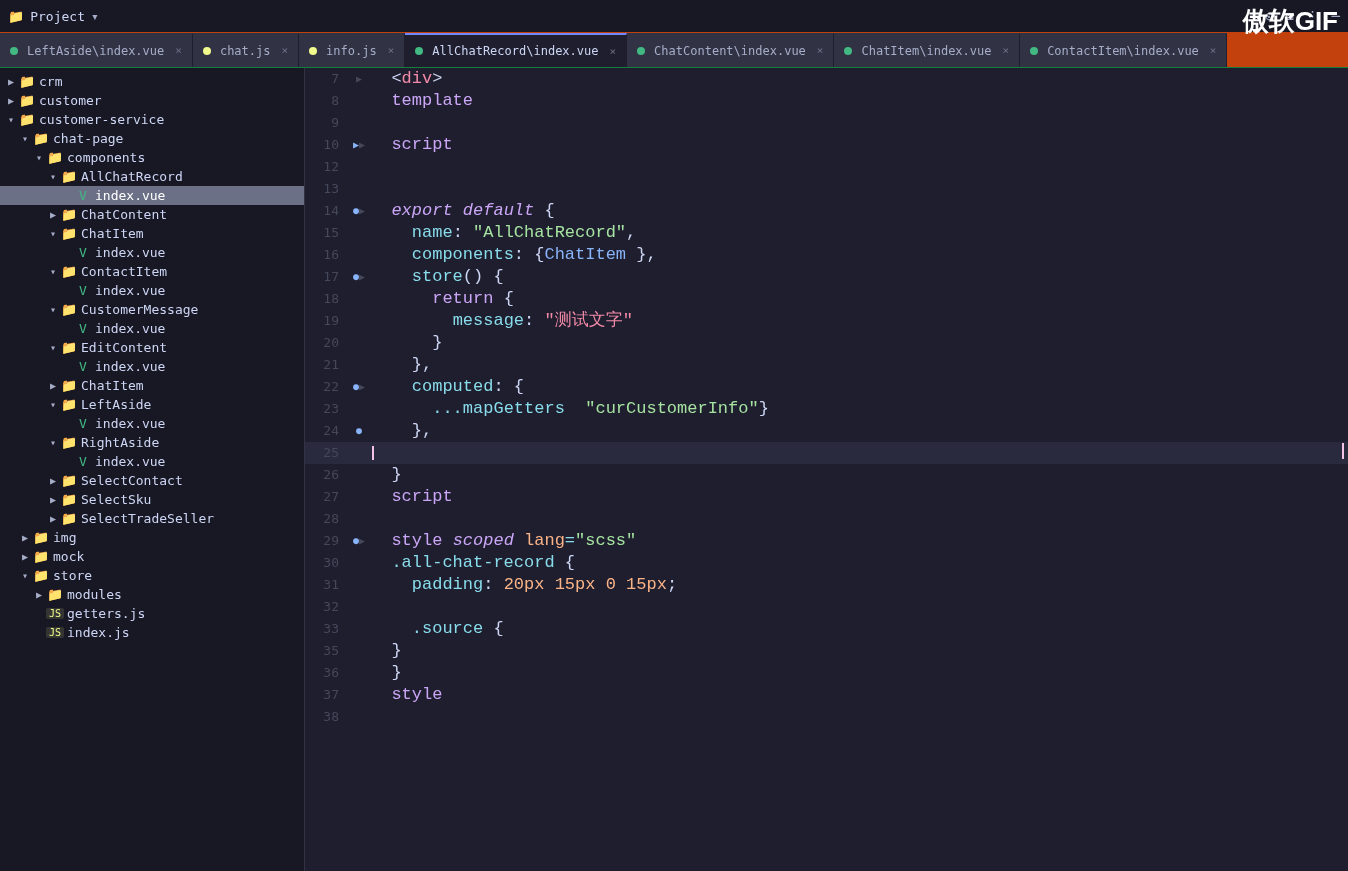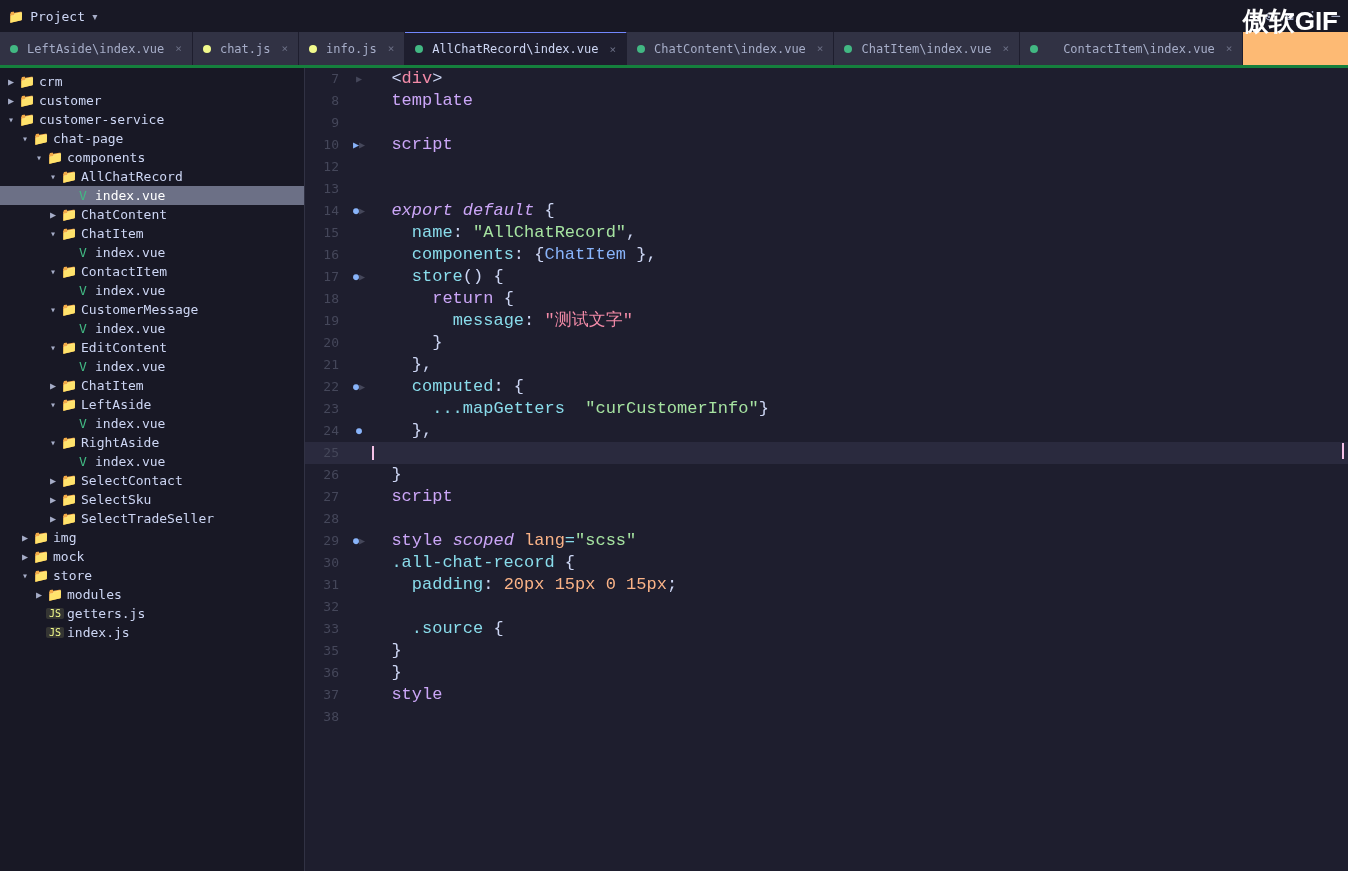--- a/index.html
+++ b/index.html
@@ -33,26 +33,26 @@
       font-weight: bold;
       color: #ffffff;
       font-family: sans-serif;
       pointer-events: none;
     }
 
     
     .tabs-bar {
       display: flex;
       align-items: flex-end;
-      background: #fdba74;
+      background: #c2410c;
       height: 36px;
       overflow-x: auto;
       overflow-y: hidden;
       flex-shrink: 0;
-      border-bottom: 3px solid #15803d;
+      border-bottom: 1px solid #15803d;
     }
     .tab {
       display: flex;
       align-items: center;
       gap: 5px;
       padding: 0 10px;
       height: 34px;
       background: #313244;
       border-right: 1px solid #1e1e2e;
       border-top: 1px solid #313244;
@@ -238,21 +238,21 @@
       <span style="font-size:12px;margin-left:4px;">ChatContent\index.vue</span>
       <span class="tab-close" style="margin-left:6px;">×</span>
     </div>
     <div class="tab">
       <span style="width:8px;height:8px;border-radius:50%;background:#42b883;display:inline-block;"></span>
       <span style="font-size:12px;margin-left:4px;">ChatItem\index.vue</span>
       <span class="tab-close" style="margin-left:6px;">×</span>
     </div>
     <div class="tab">
       <span style="width:8px;height:8px;border-radius:50%;background:#42b883;display:inline-block;"></span>
-      <span style="font-size:12px;margin-left:20px;">ContactItem\index.vue</span>
+      <span style="font-size:12px;margin-left:4px;">ContactItem\index.vue</span>
       <span class="tab-close" style="margin-left:6px;">×</span>
     </div>
   </div>
 
 <div class="main-content">
 
   <div class="sidebar">
   <div class="tree-item">
         <span style="display:inline-block;width:4px;"></span>
         <span class="tree-arrow">▶</span>

